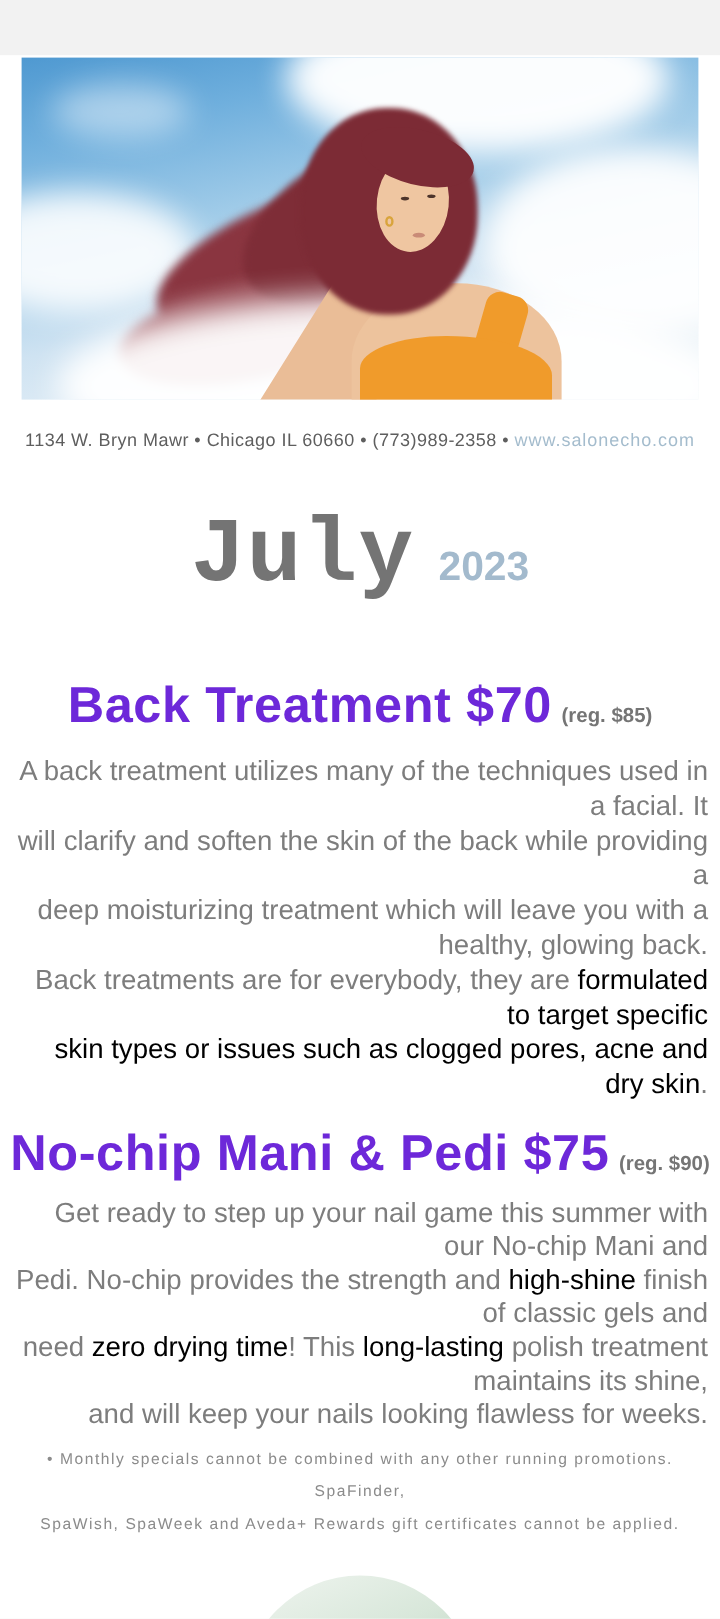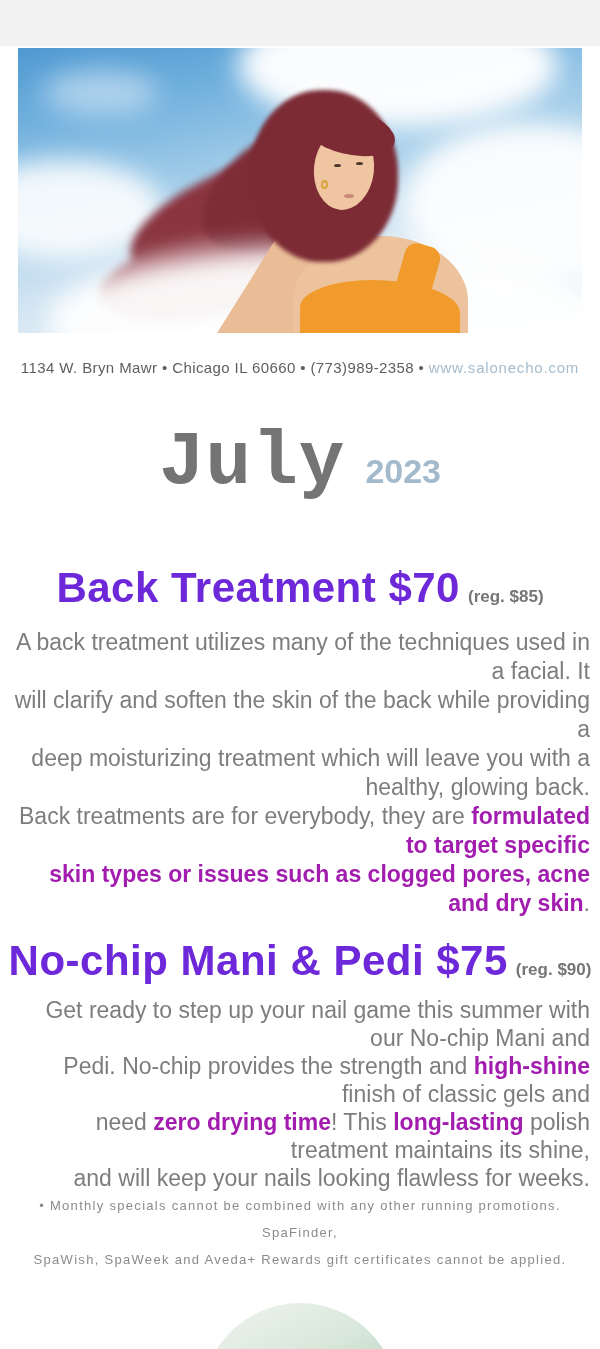--- a/index.html
+++ b/index.html
@@ -54,25 +54,25 @@
   .special-title { text-align:center; line-height:46px; white-space:nowrap; }
   .special-title .t { font-size:42px; color:#6d28d9; letter-spacing:.5px; }
   .special-title .reg { font-size:17px; color:#757575; margin-left:8px; }
   .s1 { margin-top:54px; }
   .s2 { margin-top:20px; }
 
   .special-body {
     margin:8px auto 0; width:580px; text-align:right;
     font-size:23px; line-height:29px; color:#7d7d7d;
   }
-  .special-body b { font-weight:700; color:#a21caf; }
+  .special-body b { font-weight:400; color:#000000; }
   .s2-body { margin-top:3px; line-height:28px; }
 
   .disclaimer {
-    margin:0 auto 0; width:560px; text-align:center;
+    margin:10px auto 0; width:560px; text-align:center;
     font-size:13px; line-height:27px; color:#8b8b8b; letter-spacing:1.3px;
   }
 
   
   .logo {
     position:relative; width:196px; height:196px; margin:30px auto 0;
     border-radius:50%;
     background:linear-gradient(155deg,#f0f5f0 0%,#d8e7da 35%,#b7d2bd 65%,#9fc0ab 100%);
     font-family:"Liberation Serif", serif; color:#4f4f4f;
   }

